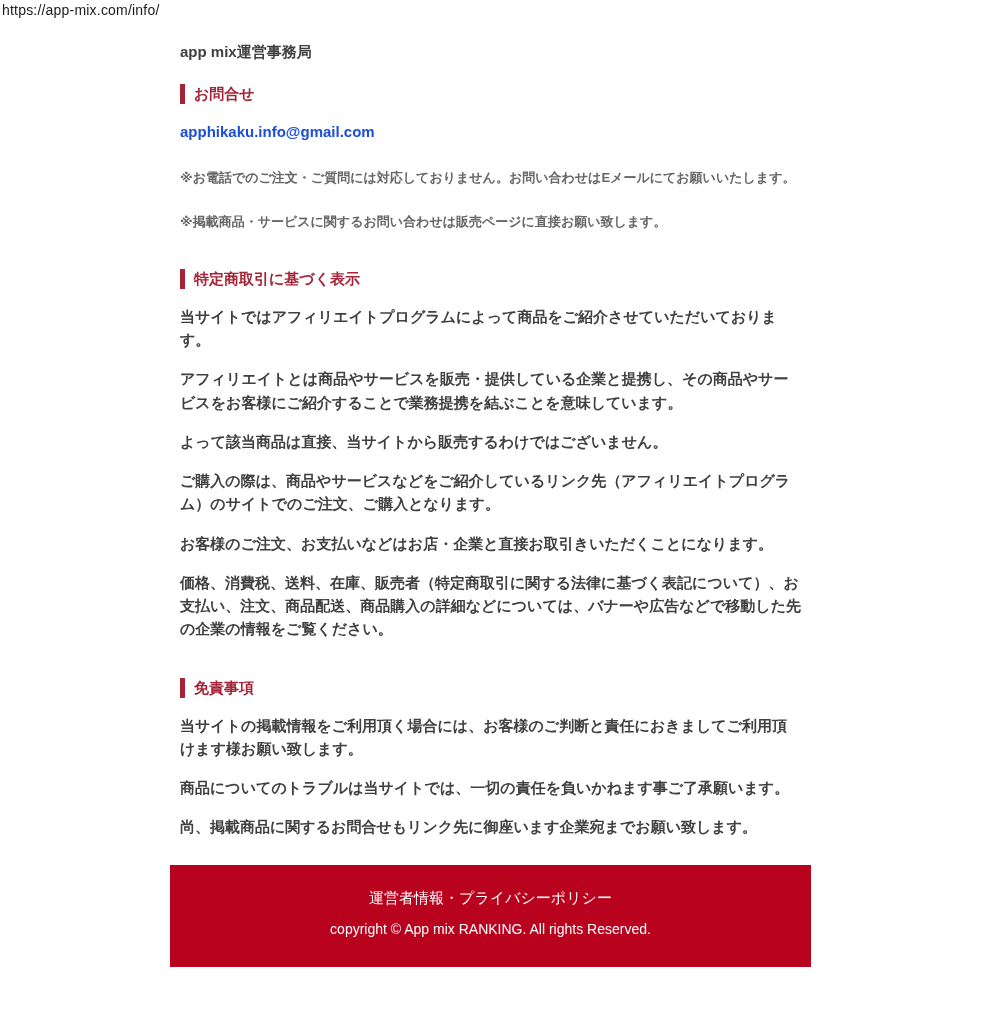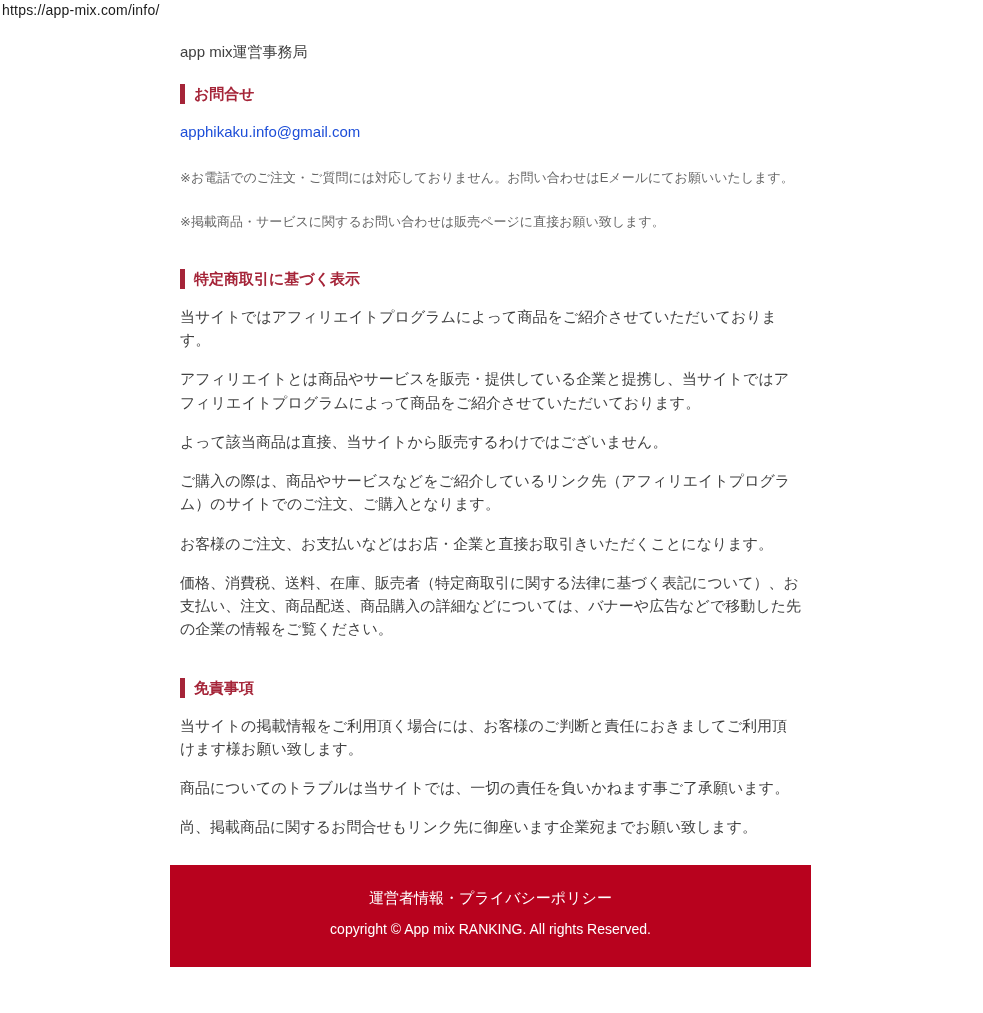--- a/index.html
+++ b/index.html
@@ -63,20 +63,21 @@
     border-left: 5px solid #a52438;
     padding-left: 9px;
     line-height: 20px;
   }
   .sec-heading.first { margin-top: 21px; }
   .content p {
     margin: 16px 0;
     font-size: 15px;
     line-height: 1.55;
     color: #404040;
+    font-weight: bold;
   }
   p.email { color: #1d4ed8; }
   p.note {
     font-size: 13px;
     color: #666666;
     margin: 24px 0;
   }
   .site-footer {
     margin-top: 26px;
     background: #b8021e;
@@ -115,21 +116,21 @@
 
       <p class="email">apphikaku.info@gmail.com</p>
 
       <p class="note">※お電話でのご注文・ご質問には対応しておりません。お問い合わせはEメールにてお願いいたします。</p>
 
       <p class="note">※掲載商品・サービスに関するお問い合わせは販売ページに直接お願い致します。</p>
 
       <h2 class="sec-heading">特定商取引に基づく表示</h2>
 
       <p>当サイトではアフィリエイトプログラムによって商品をご紹介させていただいております。</p>
-      <p>アフィリエイトとは商品やサービスを販売・提供している企業と提携し、当サイトではアフィリエイトプログラムによって商品をご紹介させていただいております。</p>
+      <p>アフィリエイトとは商品やサービスを販売・提供している企業と提携し、その商品やサービスをお客様にご紹介することで業務提携を結ぶことを意味しています。</p>
       <p>よって該当商品は直接、当サイトから販売するわけではございません。</p>
       <p>ご購入の際は、商品やサービスなどをご紹介しているリンク先（アフィリエイトプログラム）のサイトでのご注文、ご購入となります。</p>
       <p>お客様のご注文、お支払いなどはお店・企業と直接お取引きいただくことになります。</p>
       <p>価格、消費税、送料、在庫、販売者（特定商取引に関する法律に基づく表記について）、お支払い、注文、商品配送、商品購入の詳細などについては、バナーや広告などで移動した先の企業の情報をご覧ください。</p>
 
       <h2 class="sec-heading">免責事項</h2>
 
       <p>当サイトの掲載情報をご利用頂く場合には、お客様のご判断と責任におきましてご利用頂けます様お願い致します。</p>
       <p>商品についてのトラブルは当サイトでは、一切の責任を負いかねます事ご了承願います。</p>
       <p>尚、掲載商品に関するお問合せもリンク先に御座います企業宛までお願い致します。</p>

